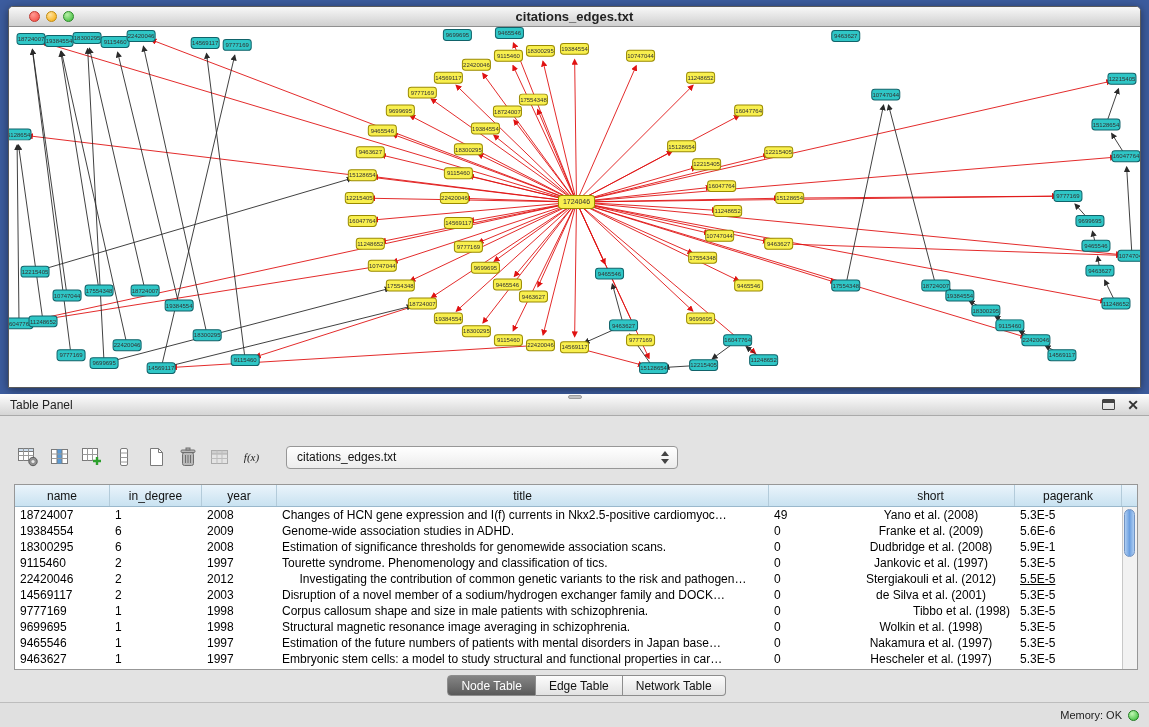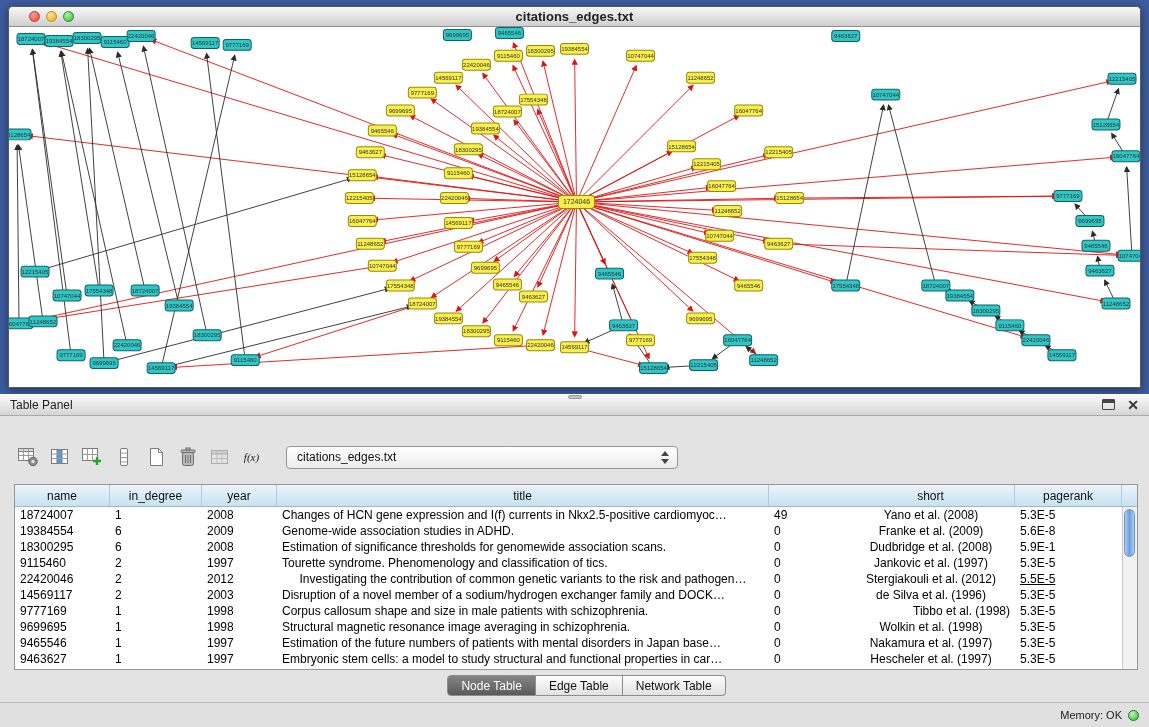--- a/index.html
+++ b/index.html
@@ -702,21 +702,21 @@
             <div class="cell" style="width: 168px; text-align: center;">Yano et al. (2008)</div>
             <div class="cell" style="width: 107px; text-align: left;">5.3E-5</div>
           </div>
           <div class="row">
             <div class="cell" style="width: 95px; text-align: left;">19384554</div>
             <div class="cell" style="width: 92px; text-align: left;">6</div>
             <div class="cell" style="width: 75px; text-align: left;">2009</div>
             <div class="cell" style="width: 492px; text-align: left;">Genome-wide association studies in ADHD.</div>
             <div class="cell" style="width: 78px; text-align: left;">0</div>
             <div class="cell" style="width: 168px; text-align: center;">Franke et al. (2009)</div>
-            <div class="cell" style="width: 107px; text-align: left;">5.6E-8</div>
+            <div class="cell" style="width: 107px; text-align: left;">5.6E-6</div>
           </div>
           <div class="row">
             <div class="cell" style="width: 95px; text-align: left;">18300295</div>
             <div class="cell" style="width: 92px; text-align: left;">6</div>
             <div class="cell" style="width: 75px; text-align: left;">2008</div>
             <div class="cell" style="width: 492px; text-align: left;">Estimation of significance thresholds for genomewide association scans.</div>
             <div class="cell" style="width: 78px; text-align: left;">0</div>
             <div class="cell" style="width: 168px; text-align: center;">Dudbridge et al. (2008)</div>
             <div class="cell" style="width: 107px; text-align: left;">5.9E-1</div>
           </div>
@@ -737,21 +737,21 @@
             <div class="cell" style="width: 78px; text-align: left;">0</div>
             <div class="cell" style="width: 168px; text-align: center;">Stergiakouli et al. (2012)</div>
             <div class="cell" style="width: 107px; text-align: left; text-decoration: underline;">5.5E-5</div>
           </div>
           <div class="row">
             <div class="cell" style="width: 95px; text-align: left;">14569117</div>
             <div class="cell" style="width: 92px; text-align: left;">2</div>
             <div class="cell" style="width: 75px; text-align: left;">2003</div>
             <div class="cell" style="width: 492px; text-align: left;">Disruption of a novel member of a sodium/hydrogen exchanger family and DOCK…</div>
             <div class="cell" style="width: 78px; text-align: left;">0</div>
-            <div class="cell" style="width: 168px; text-align: center;">de Silva et al. (1996)</div>
+            <div class="cell" style="width: 168px; text-align: center;">de Silva et al. (2001)</div>
             <div class="cell" style="width: 107px; text-align: left;">5.3E-5</div>
           </div>
           <div class="row">
             <div class="cell" style="width: 95px; text-align: left;">9777169</div>
             <div class="cell" style="width: 92px; text-align: left;">1</div>
             <div class="cell" style="width: 75px; text-align: left;">1998</div>
             <div class="cell" style="width: 492px; text-align: left;">Corpus callosum shape and size in male patients with schizophrenia.</div>
             <div class="cell" style="width: 78px; text-align: left;">0</div>
             <div class="cell" style="width: 168px; text-align: right;">Tibbo et al. (1998)</div>
             <div class="cell" style="width: 107px; text-align: left;">5.3E-5</div>

